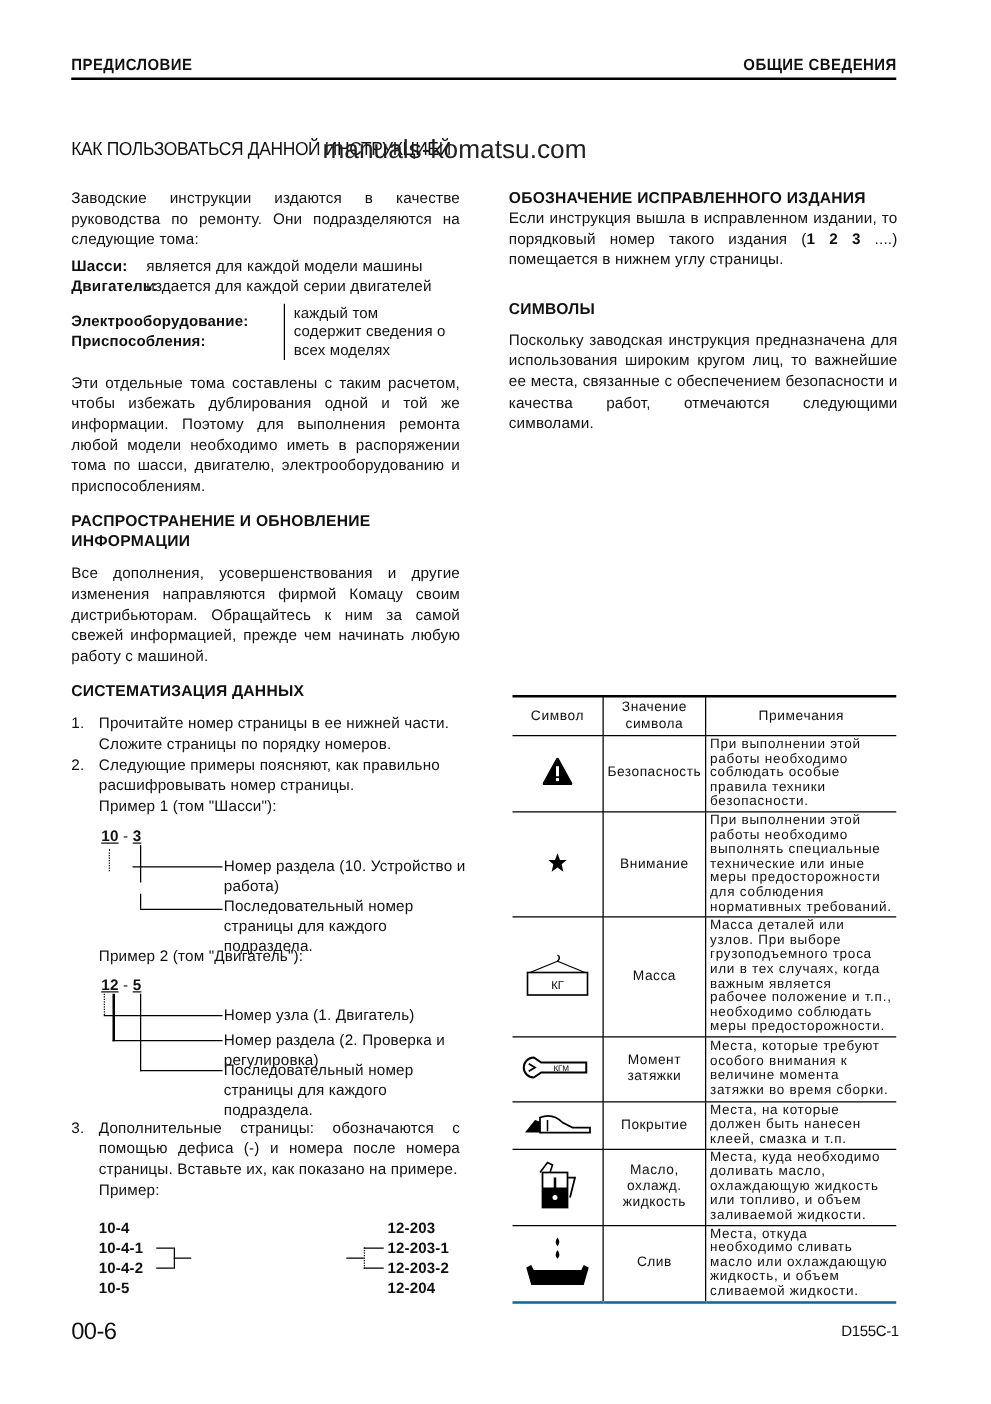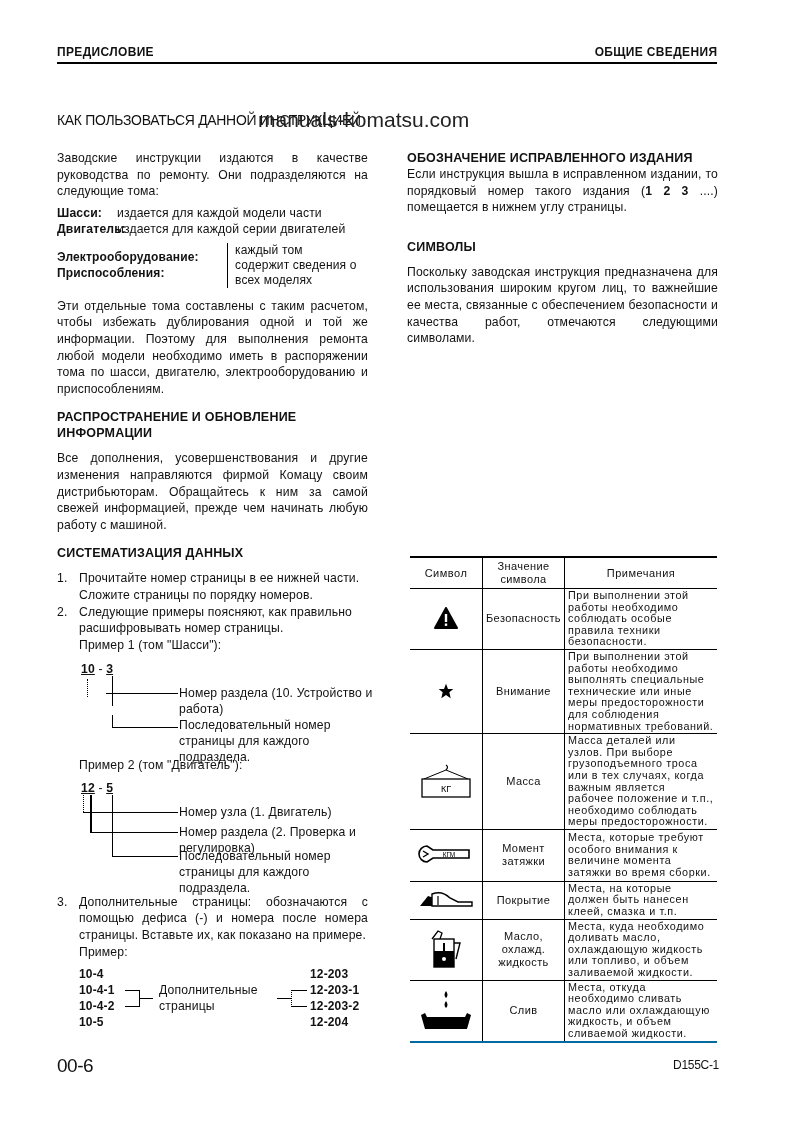--- a/index.html
+++ b/index.html
@@ -53,21 +53,21 @@
 
 <div class="abs title">КАК ПОЛЬЗОВАТЬСЯ ДАННОЙ ИНСТРУКЦИЕЙ</div>
 <div class="abs watermark">manuals-komatsu.com</div>
 
 <div class="abs col left" style="top:150px;">
   <section>
     <p>Заводские инструкции издаются в качестве руководства по ремонту. Они подразделяются на следующие тома:</p>
     <div style="margin-top:5px;">
       <div class="vol-row">
         <b>Шасси:</b>
-        <span>издается для каждой модели части</span>
+        <span>является для каждой модели машины</span>
       </div>
       <div class="vol-row">
         <b>Двигатель:</b>
         <span>издается для каждой серии двигателей</span>
       </div>
     </div>
     <div class="brace-block">
       <div class="brace-labels">
         <b>Электрооборудование:</b>
         <b>Приспособления:</b>
@@ -122,32 +122,31 @@
           <div class="line" style="left:33px; top:76px; width:66px; height:1px;"></div>
           <div class="abs" style="left:100px; top:24px; width:200px;">Номер узла (1. Двигатель)</div>
           <div class="abs" style="left:100px; top:44px; width:200px;">Номер раздела (2. Проверка и регулировка)</div>
           <div class="abs" style="left:100px; top:68px; width:180px;">Последовательный номер страницы для каждого подраздела.</div>
         </div>
       </li>
       <li style="margin-top:2px;">
         <span class="num">3.</span>
         <p>Дополнительные страницы: обозначаются с помощью дефиса (-) и номера после номера страницы. Вставьте их, как показано на примере.</p>
         <div>Пример:</div>
-        <div class="diagram" style="height:66px; margin-top:6px;text-decoration:underline;">
+        <div class="diagram" style="height:66px; margin-top:14px;text-decoration:underline;">
           <div class="abs" style="left:0; top:0; font-weight:bold; font-size:12px; line-height:16px;">
             <div>10-4</div>
             <div>10-4-1</div>
             <div>10-4-2</div>
             <div>10-5</div>
           </div>
           <div class="line" style="left:46px; top:24px; width:14px; height:1px;"></div>
           <div class="line" style="left:46px; top:40px; width:14px; height:1px;"></div>
           <div class="line" style="left:60px; top:24px; width:1px; height:17px;"></div>
           <div class="line" style="left:60px; top:32px; width:14px; height:1px;"></div>
-          <div class="abs" style="left:80px; top:16px; width:120px; line-height:16px;">Дополнительные страницы</div>
           <div class="line" style="left:198px; top:32px; width:14px; height:1px;"></div>
           <div class="line" style="left:212px; top:24px; width:0; height:17px; border-left:1px dotted #000; background:none;"></div>
           <div class="line" style="left:212px; top:24px; width:16px; height:1px;"></div>
           <div class="line" style="left:212px; top:40px; width:16px; height:1px;"></div>
           <div class="abs" style="left:231px; top:0; font-weight:bold; font-size:12px; line-height:16px;">
             <div>12-203</div>
             <div>12-203-1</div>
             <div>12-203-2</div>
             <div>12-204</div>
           </div>

